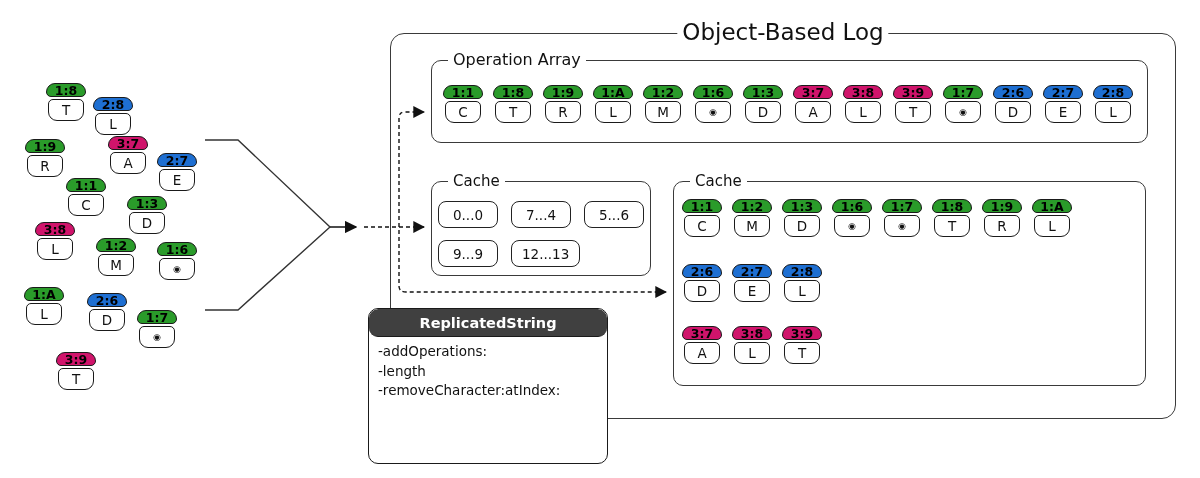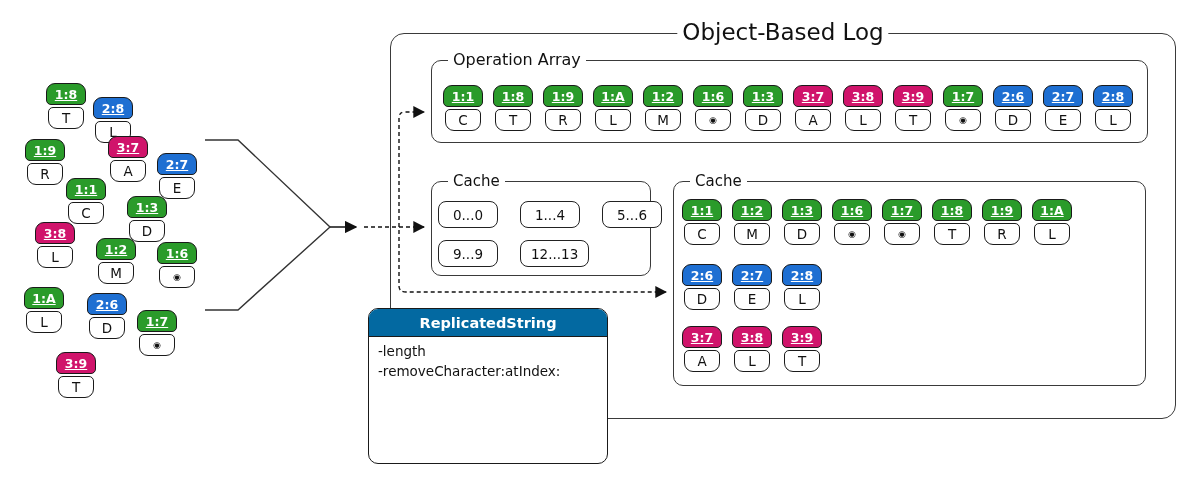--- a/index.html
+++ b/index.html
@@ -4,23 +4,23 @@
 <style>
   * { margin:0; padding:0; box-sizing:border-box; }
   body { background:#fff; font-family:"DejaVu Sans", sans-serif; color:#111; }
   #stage { position:relative; width:1200px; height:478px; background:#fff; overflow:hidden; }
 
   #connectors { position:absolute; left:0; top:0; width:1200px; height:478px; z-index:3; pointer-events:none; }
 
   
   .card { width:40px; height:50px; flex:0 0 auto; }
   .card .hd {
-    height:22px; border:1.5px solid #1a1a1a; border-radius:9px 9px 5px 5px;
-    color:#ffffff; font-weight:bold; font-size:12.5px;
-    display:flex; align-items:center; justify-content:center;text-decoration:underline;
+    height:14px; border:1.5px solid #1a1a1a; border-radius:9px 9px 5px 5px;
+    color:#000000; font-weight:bold; font-size:12.5px;
+    display:flex; align-items:center; justify-content:center;
   }
   .card .bd {
     height:22px; margin:2px 2px 0 2px; border:1.5px solid #1a1a1a;
     border-radius:5px 5px 9px 9px; background:#fff; font-size:13.5px;
     display:flex; align-items:center; justify-content:center;
   }
   .card .bd.sym { font-size:9px; }
 
   #cluster { position:absolute; left:0; top:0; width:240px; height:478px; z-index:2; }
   #cluster .card { position:absolute; }
@@ -32,21 +32,21 @@
     font-size:15px; line-height:20px; white-space:nowrap;
   }
   #log-box { left:390px; top:33px; width:786px; height:386px; border-radius:14px; z-index:1; }
   #log-box > .box-label { left:50%; transform:translateX(-50%); font-size:23px; top:-12px; }
 
   #op-array { left:40px; top:26px; width:717px; height:83px; border-radius:10px; }
   #op-array .box-label { font-size:16px; }
   #op-row { display:flex; gap:10px; margin:24px 0 0 11px; }
 
   #cache-ranges { left:40px; top:147px; width:220px; height:95px; border-radius:10px; }
-  .pill-row { display:flex; gap:22px; margin-left:6px; }
+  .pill-row { display:flex; gap:13px; margin-left:6px; }
   #pill-row-0 { margin-top:19px; }
   #pill-row-1 { margin-top:12px; }
   .pill {
     display:inline-flex; align-items:center; justify-content:center;
     min-width:60px; height:27px; padding:0 10px;
     border:1.4px solid #222; border-radius:8px; background:#fff; font-size:13.5px;
   }
 
   #cache-ops { left:282px; top:147px; width:473px; height:205px; border-radius:10px; }
   #cache-ops .card-row { display:flex; gap:10px; margin-left:8px; }
@@ -208,21 +208,21 @@
             <div class="hd" style="background: rgb(30, 111, 210);">2:8</div>
             <div class="bd">L</div>
           </div>
         </div>
     </div>
 
     <div id="cache-ranges" class="gbox">
       <span class="box-label">Cache</span>
       <div id="pill-row-0" class="pill-row">
           <span class="pill">0...0</span>
-          <span class="pill">1...4</span>
+          <span class="pill">7...4</span>
           <span class="pill">5...6</span>
         </div>
       <div id="pill-row-1" class="pill-row">
           <span class="pill">9...9</span>
           <span class="pill">12...13</span>
         </div>
     </div>
 
     <div id="cache-ops" class="gbox">
       <span class="box-label">Cache</span>
@@ -285,20 +285,21 @@
           </div>
           <div class="card">
             <div class="hd" style="background: rgb(208, 20, 107);">3:9</div>
             <div class="bd">T</div>
           </div>
         </div>
     </div>
   </div>
 
   <div id="class-box">
-    <div id="class-header" style="background: #0369a1;">ReplicatedString</div>
+    <div id="class-header" style="background: #404040; border-radius: 9px;">ReplicatedString</div>
     <ul id="methods">
+        <li>-addOperations:</li>
         <li>-length</li>
         <li>-removeCharacter:atIndex:</li>
       </ul>
   </div>
 
 </div>
 
 </body></html>

